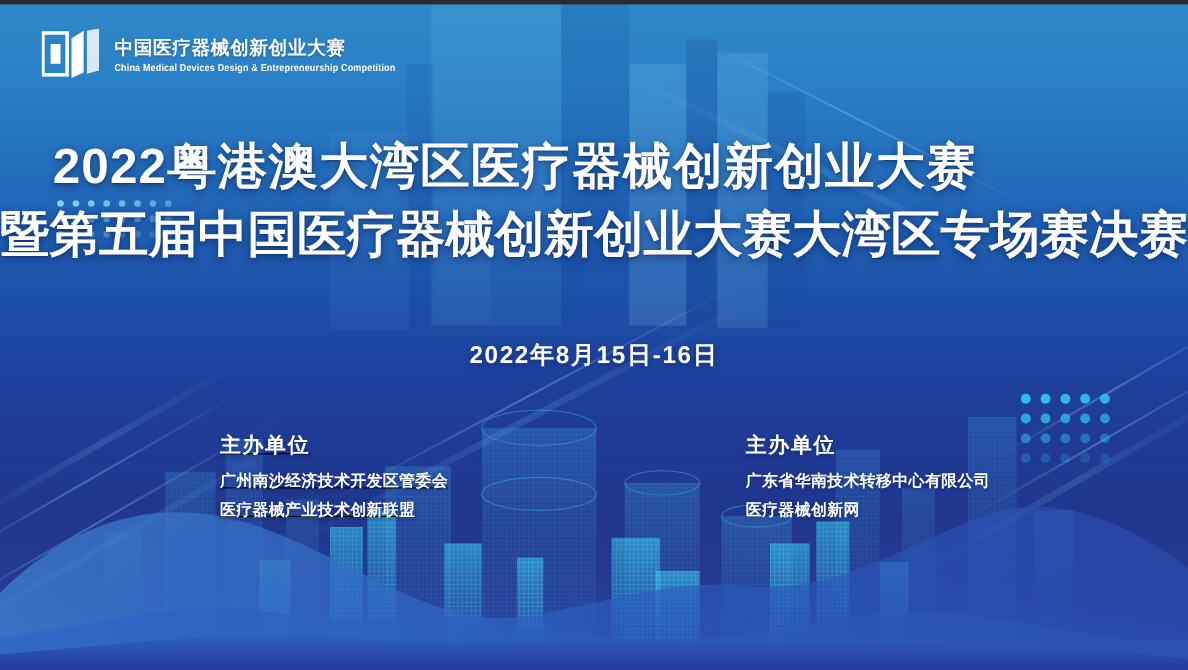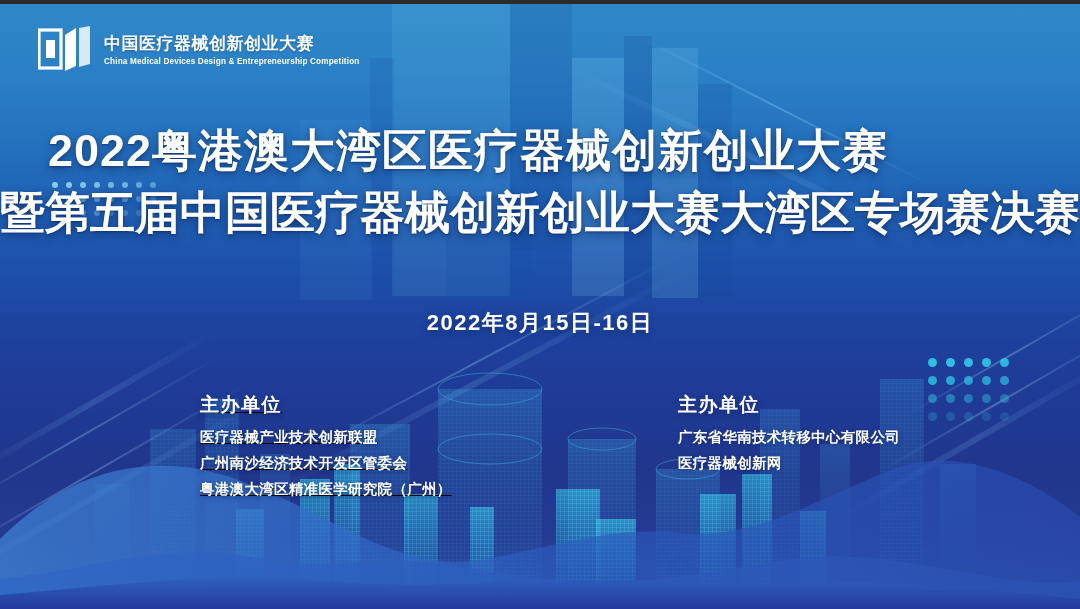--- a/index.html
+++ b/index.html
@@ -327,23 +327,22 @@
 
   <div class="title-wrap">
     <div class="title1">2022粤港澳大湾区医疗器械创新创业大赛</div>
     <div class="title2">暨第五届中国医疗器械创新创业大赛大湾区专场赛决赛</div>
   </div>
 
   <div class="date">2022年8月15日-16日</div>
 
   <div class="org host">
     <h3>主办单位</h3>
+    <p>广州南沙经济技术开发区管委会</p>
     <p>医疗器械产业技术创新联盟</p>
-    <p>广州南沙经济技术开发区管委会</p>
-    <p>粤港澳大湾区精准医学研究院（广州）</p>
   </div>
 
   <div class="org co">
     <h3>主办单位</h3>
     <p>广东省华南技术转移中心有限公司</p>
     <p>医疗器械创新网</p>
   </div>
 
 </div>
 

